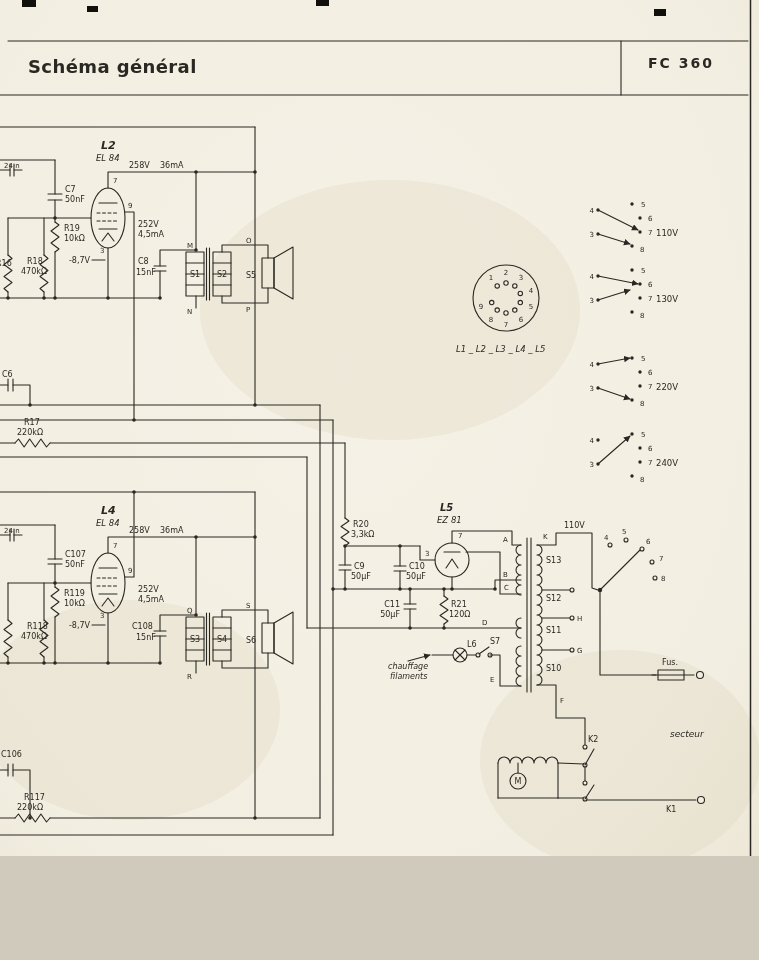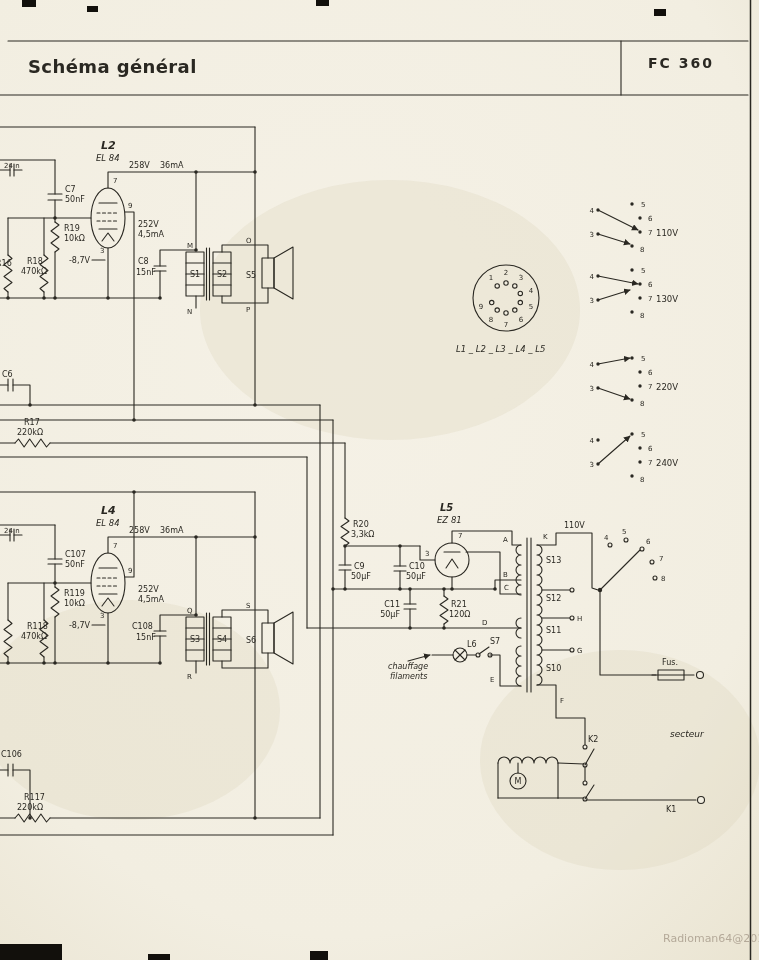--- a/index.html
+++ b/index.html
@@ -1,16 +1,16 @@
 <!DOCTYPE html>
 <html><head>
 <meta charset="utf-8">
 <style>
   html,body{margin:0;padding:0;background:#cfcabb;}
-  #page{position:relative;width:759px;height:960px;overflow:hidden;}
+  #page{position:relative;width:759px;height:856px;overflow:hidden;}
   svg{display:block;}
   text{font-family:"DejaVu Sans",sans-serif;fill:#2a2822;}
   .t7{font-size:7px}.t8{font-size:8px}.t85{font-size:8.5px}.t9{font-size:9px}
   .t10{font-size:10px}.t11{font-size:11px}.t14{font-size:14px;letter-spacing:2px}
   .t18{font-size:18px;letter-spacing:.4px}
   .b{font-weight:bold}.it{font-style:italic}
   .mid{text-anchor:middle}.end{text-anchor:end}
   .w{fill:none;stroke:#2a2822;stroke-width:1.1;stroke-linecap:round;stroke-linejoin:round}
   .w2{stroke-width:1.5}
   .dsh{stroke-dasharray:3 2.5}

